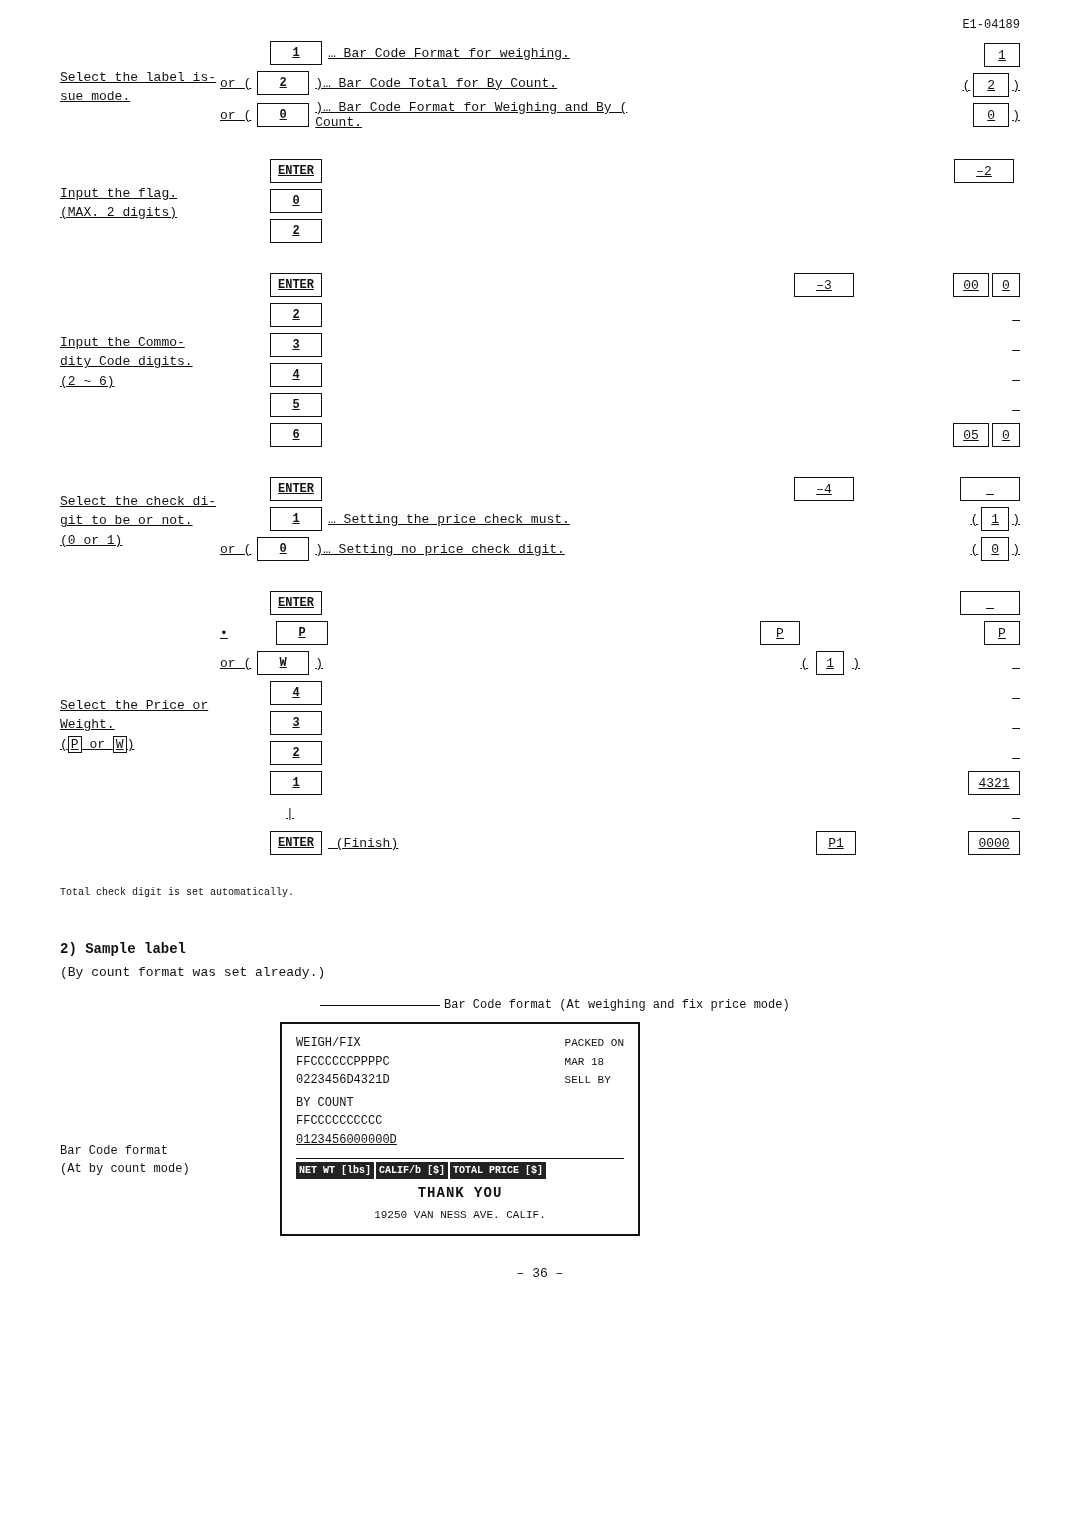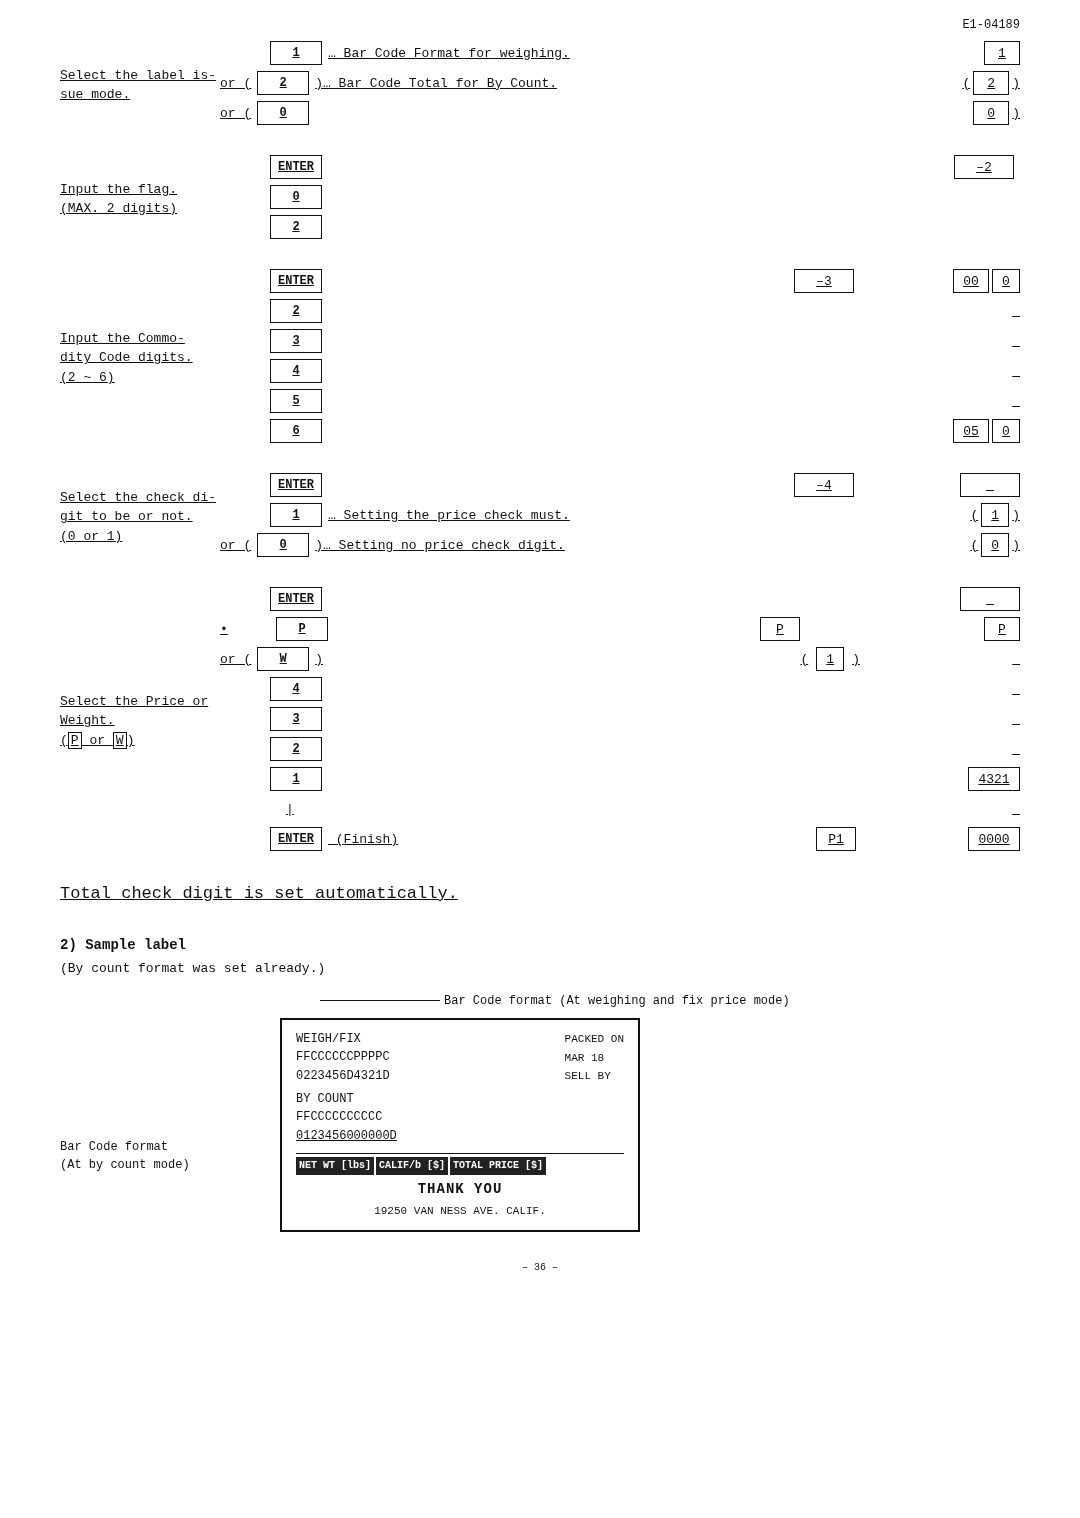--- a/index.html
+++ b/index.html
@@ -95,24 +95,23 @@
       padding: 0 4px;
       background: #fff;
     }
     .paren {
       font-size: 13px;
     }
     .star {
       font-size: 13px;
     }
     .footer-notes {
-      font-size: 17px;
-      margin-bottom: 28px;
+      font-size: 10px;
+      margin-bottom: 40px;
       line-height: 1.7;
-      text-decoration: underline;
     }
     .footer-notes p { margin-bottom: 2px; }
     .section-title {
       font-weight: bold;
       font-size: 14px;
       margin-bottom: 8px;
     }
     .sub-note {
       font-size: 13px;
       margin-bottom: 18px;
@@ -167,21 +166,21 @@
       margin-top: 4px;
     }
     .label-address {
       text-align: center;
       font-size: 11px;
       margin-top: 2px;
     }
     .page-number {
       text-align: center;
       margin-top: 30px;
-      font-size: 10px;
+      font-size: 13px;
     }
   </style>
 </head>
 <body>
 
 <div class="page-id">E1-04189</div>
 
 <div class="section">
   <div class="label-col">Select the label is-<br>sue mode.</div>
   <div class="steps-col">
@@ -194,20 +193,21 @@
 
     <div class="step-row">
       <span class="or-text">or (</span>
       <div class="box box-btn">2</div>
       <div class="desc-text">)… Bar Code Total for By Count.</div>
     </div>
 
     <div class="step-row">
       <span class="or-text">or (</span>
       <div class="box box-btn">0</div>
+      <div class="desc-text">)… Bar Code Format for Weighing and By (<br>Count.</div>
     </div>
   </div>
 
   <div class="result-col">
     <div class="result-row">
       <div class="result-box">1</div>
     </div>
     <div class="result-row">
       <span class="paren">(</span>
       <div class="result-box">2</div>

